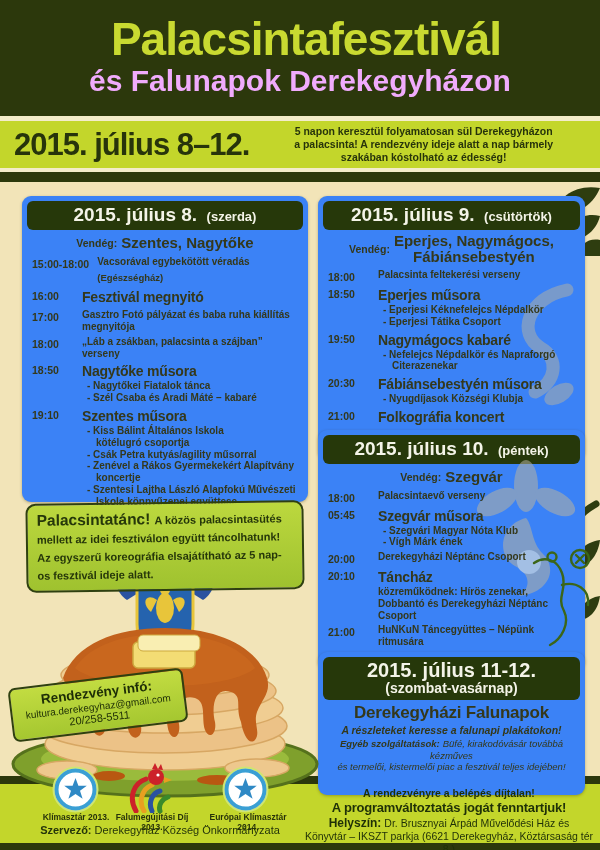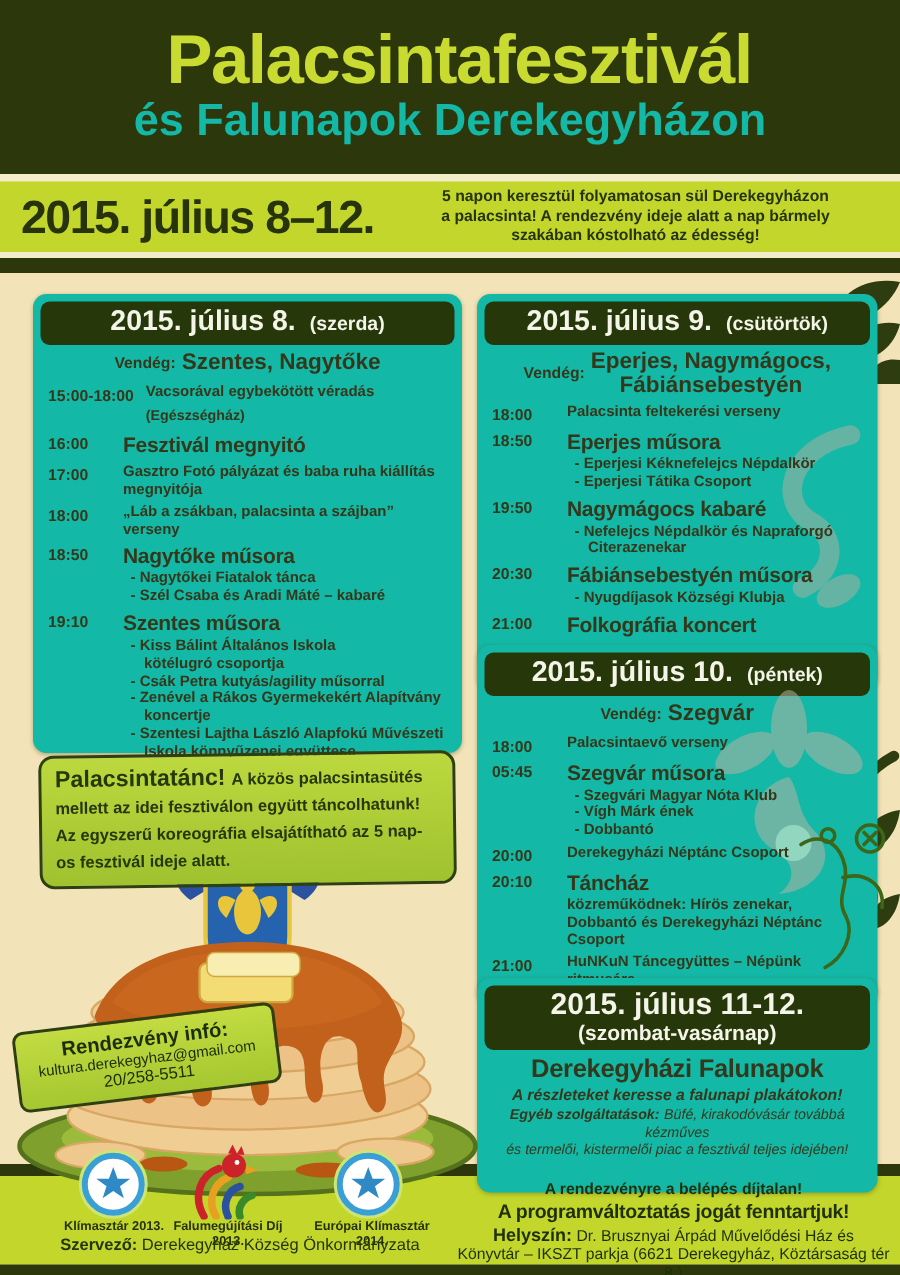--- a/index.html
+++ b/index.html
@@ -1,33 +1,33 @@
 <!DOCTYPE html>
 <html><head>
 <meta charset="utf-8">
 <style>
   html,body{margin:0;padding:0;background:#555;}
   .poster{position:relative;width:600px;height:850px;overflow:hidden;
     font-family:"Liberation Sans","DejaVu Sans",sans-serif;background:#f2e4b8;}
   
   .top-banner{position:absolute;left:0;top:0;width:600px;height:116px;background:#2c380c;text-align:center;}
   .title1{margin-top:14px;font-size:46px;font-weight:bold;letter-spacing:-1px;color:#c9da31;line-height:1.1;margin-left:12px;}
-  .title2{font-size:30px;font-weight:bold;letter-spacing:0;color:#14b8a6;line-height:1.05;}
+  .title2{font-size:30px;font-weight:bold;letter-spacing:0;color:#f0abfc;line-height:1.05;}
   .sep1{position:absolute;left:0;top:116px;width:600px;height:5px;background:#f3ecca;}
   .date-band{position:absolute;left:0;top:121px;width:600px;height:47px;background:#c3d62b;display:flex;align-items:center;}
   .date-range{flex:0 0 auto;margin-left:14px;font-size:31px;font-weight:bold;color:#27340b;letter-spacing:-1px;}
   .blurb{flex:1;text-align:center;font-size:10.5px;font-weight:bold;color:#27340b;line-height:1.25;white-space:pre-line;padding:0 8px 0 6px;}
   .sep2{position:absolute;left:0;top:168px;width:600px;height:4px;background:#f3ecca;}
   .strip1{position:absolute;left:0;top:172px;width:600px;height:10px;background:#2c380c;}
   .body-bg{position:absolute;left:0;top:182px;width:600px;height:594px;background:#f2e4b8;}
   .strip2{position:absolute;left:0;top:776px;width:600px;height:8px;background:#2c380c;}
   .footer-band{position:absolute;left:0;top:784px;width:600px;height:59px;background:#c3d62b;}
   .bottom-bar{position:absolute;left:0;top:843px;width:600px;height:7px;background:#2c380c;}
   
-  .panel{position:absolute;background:#14b8a6;border-radius:9px;box-shadow:0 1px 3px rgba(70,60,15,.35);color:#34381b;z-index:2;}
+  .panel{position:absolute;background:#3b82f6;border-radius:9px;box-shadow:0 1px 3px rgba(70,60,15,.35);color:#34381b;z-index:2;}
   .p1{left:22px;top:196px;width:286px;height:306px;}
   .p2{left:318px;top:196px;width:267px;height:264px;}
   .p3{left:318px;top:430px;width:267px;height:240px;}
   .p4{left:318px;top:652px;width:267px;height:143px;}
   .day-header{margin:5px 5px 3px;background:#26380a;border-radius:6px;color:#f4f4e8;text-align:center;padding:3px 0 4px;}
   .day-date{font-size:19px;font-weight:bold;}
   .day-wd{font-size:13px;font-weight:bold;margin-left:5px;}
   .day-header.two-line .day-date{display:block;font-size:20px;line-height:1.05;}
   .day-header.two-line .day-wd{display:block;margin:0;font-size:14px;line-height:1.05;}
   .guest-line{text-align:center;margin:1px 0 3px;}
@@ -307,21 +307,20 @@
       <span class="c">
           <span class="txt">Palacsintaevő verseny</span>
         </span>
     </div>
     <div class="row">
       <span class="t">05:45</span>
       <span class="c">
         <span class="big">Szegvár műsora</span>
         <div class="bullet">Szegvári Magyar Nóta Klub</div>
         <div class="bullet">Vígh Márk ének</div>
-        <div class="bullet">Dobbantó</div>
       </span>
     </div>
     <div class="row">
       <span class="t">20:00</span>
       <span class="c">
           <span class="txt">Derekegyházi Néptánc Csoport</span>
         </span>
     </div>
     <div class="row">
       <span class="t">20:10</span>

